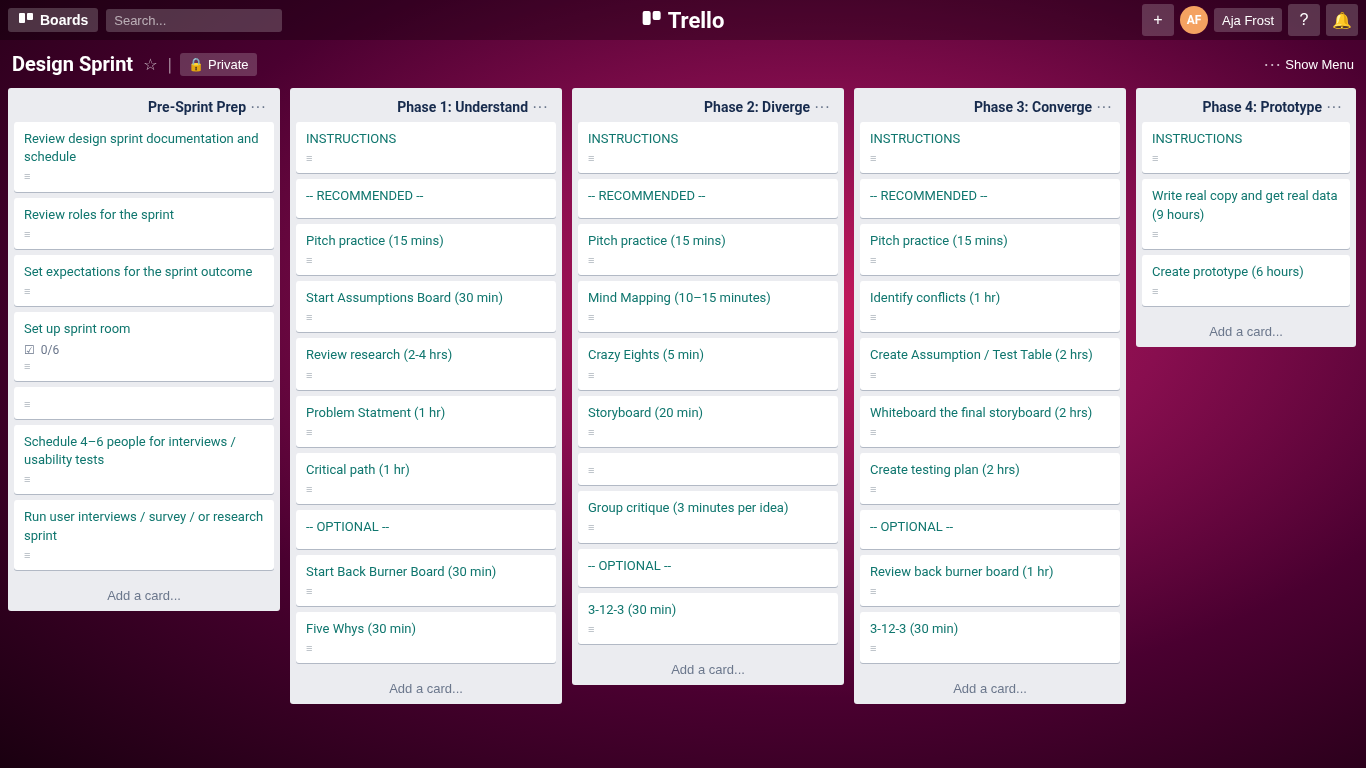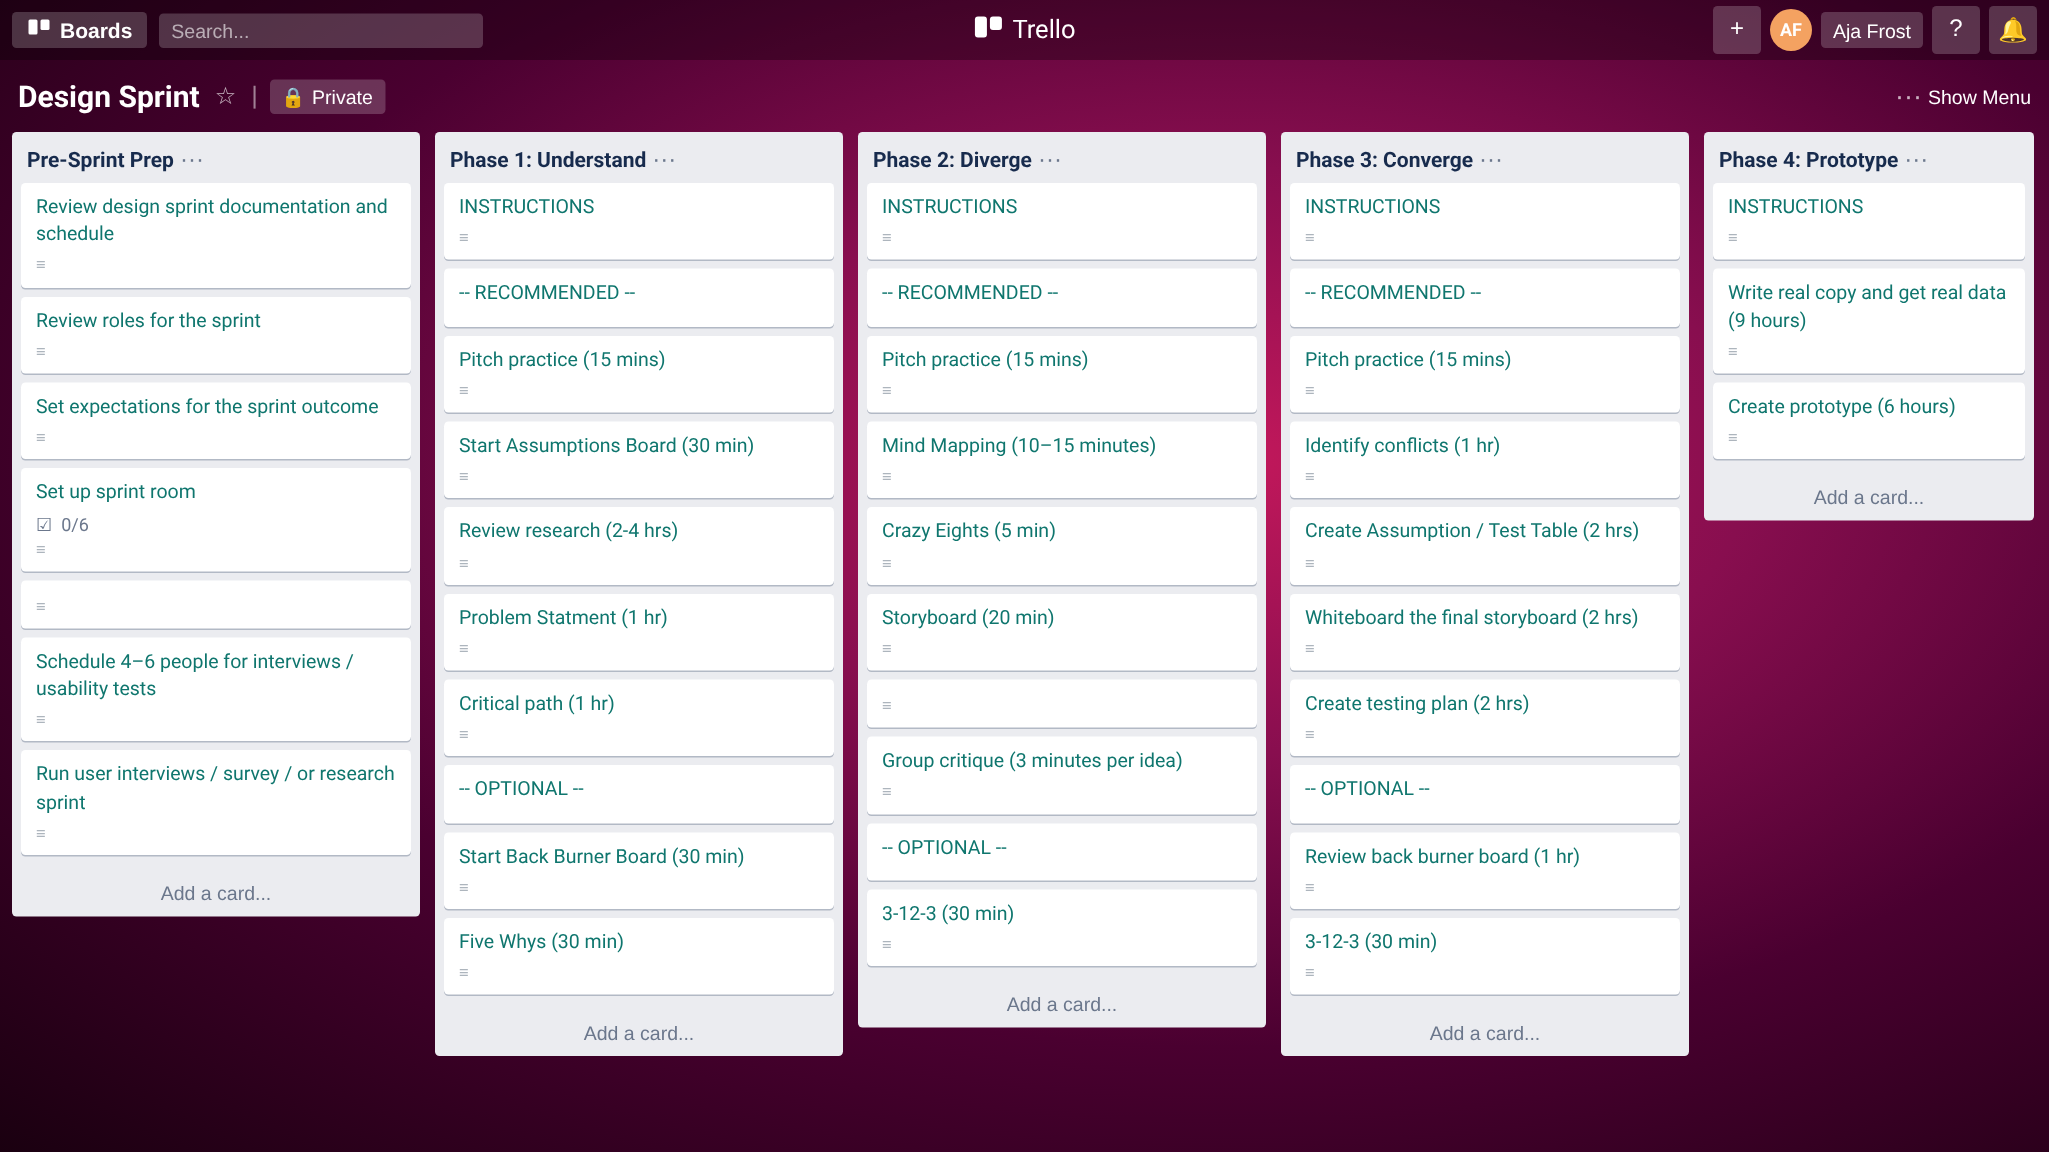--- a/index.html
+++ b/index.html
@@ -36,30 +36,30 @@
       gap: 6px;
     }
     .nav-search {
       margin-left: 8px;
       background: rgba(255,255,255,0.2);
       border: none;
       border-radius: 3px;
       padding: 4px 8px;
       color: #ef4444;
       font-size: 13px;
-      width: 216px;
+      width: 176px;
     }
     .nav-search::placeholder { color: rgba(255,255,255,0.6); }
     .nav-logo {
       position: absolute;
       left: 50%;
       transform: translateX(-50%);
       color: #fff;
-      font-size: 17px;
-      font-weight: 400;
+      font-size: 22px;
+      font-weight: 700;
       display: flex;
       align-items: center;
       gap: 6px;
     }
     .nav-right {
       margin-left: auto;
       display: flex;
       align-items: center;
       gap: 6px;
     }
@@ -173,21 +173,21 @@
       border-radius: 3px;
       width: 272px;
       min-width: 272px;
       max-height: 680px;
       display: flex;
       flex-direction: column;
     }
     .list-header {
       display: flex;
       align-items: center;
-      justify-content: flex-start;
+      justify-content: flex-end;
       padding: 8px 10px 4px 10px;
     }
     .list-title {
       font-size: 14px;
       font-weight: 700;
       color: #172b4d;
     }
     .list-menu-btn {
       background: none;
       border: none;

